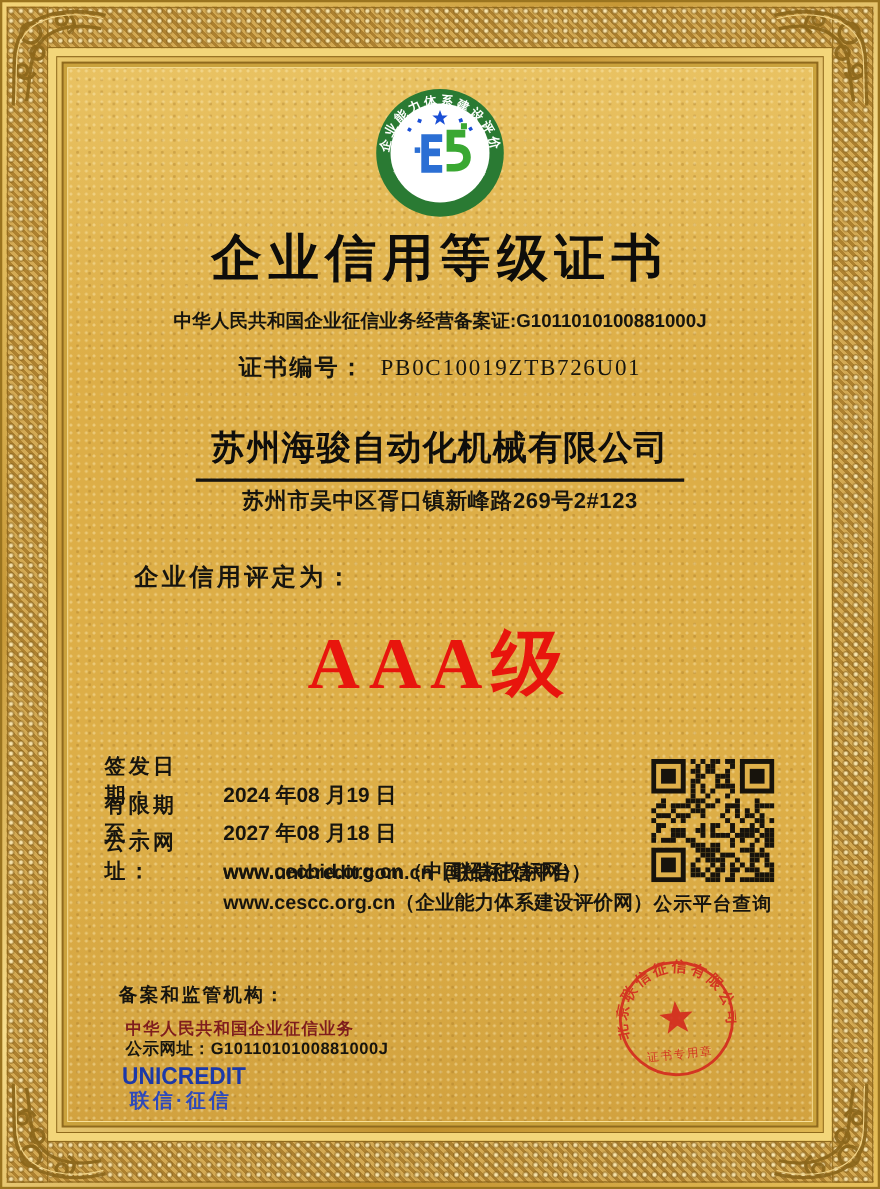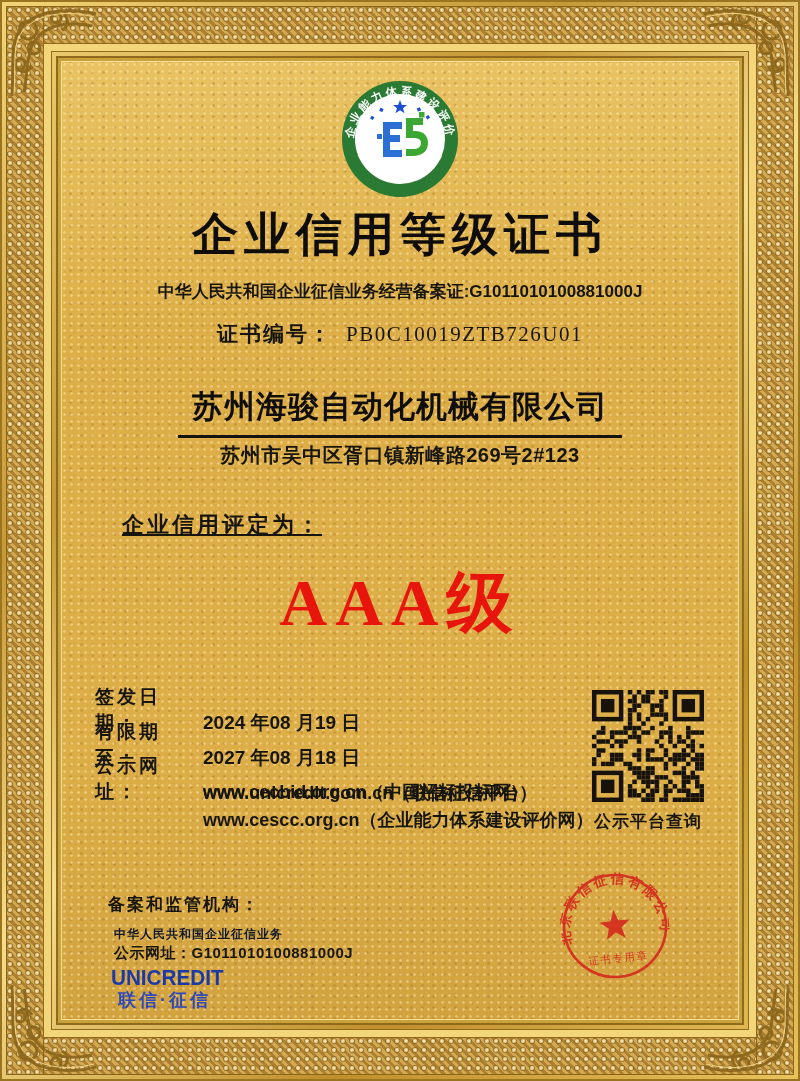--- a/index.html
+++ b/index.html
@@ -54,36 +54,36 @@
   .logo-wrap{top:78px;left:339px;width:122px;height:122px;}
   .title{top:204px;font-size:46px;font-weight:900;letter-spacing:6px;color:#0e0d0b;}
   .subtitle{top:280px;font-size:17px;font-weight:700;color:#17150f;letter-spacing:0;}
   .certno{top:320px;font-size:21px;color:#17150f;}
   .certno .lbl{font-weight:800;letter-spacing:2px;}
   .certno .val{font-family:"Liberation Serif","DejaVu Serif",serif;letter-spacing:1.5px;margin-left:14px;}
   .company-row{top:386px;}
   .company{display:inline-block;font-size:31px;font-weight:900;color:#0f0e0c;
     letter-spacing:1px;border-bottom:3px solid #151310;padding:0 14px 7px;}
   .address{top:442px;font-size:20px;font-weight:700;color:#17150f;letter-spacing:.5px;}
-  .rating-label{top:510px;left:122px;font-size:22px;font-weight:700;color:#17150f;letter-spacing:3px;text-decoration:underline;}
+  .rating-label{top:510px;left:122px;font-size:22px;font-weight:700;color:#17150f;letter-spacing:3px;}
   .rating{top:558px;font-size:66px;font-weight:700;color:#e8150d;
     font-family:"Liberation Serif","DejaVu Serif",serif;letter-spacing:8px;}
   .info{left:95px;font-size:19px;font-weight:600;color:#17150f;}
   .info .lbl{letter-spacing:3px;display:inline-block;width:108px;}
   .row-issue{top:684px;}
   .row-expiry{top:719px;}
   .row-url{top:753px;}
   .url-cont{font-size:18px;}
   .row-url2{top:781px;left:203px;}
   .row-url3{top:808px;left:203px;}
   .qr-wrap{top:690px;left:592px;width:112px;height:112px;}
   .qr-caption{top:810px;left:568px;width:160px;text-align:center;
     font-size:17px;font-weight:600;color:#17150f;letter-spacing:1px;}
   .filing-heading{top:893px;left:108px;font-size:17px;font-weight:800;color:#17150f;letter-spacing:2px;}
-  .filing-line1{top:926px;left:114px;font-size:12px;font-weight:800;color:#0f172a;letter-spacing:1px;}
+  .filing-line1{top:926px;left:114px;font-size:15px;font-weight:800;color:#7f1d1d;letter-spacing:1px;}
   .filing-line2{top:944px;left:114px;font-size:15px;font-weight:800;color:#17150f;letter-spacing:.5px;}
   .uni-latin{top:965px;left:111px;font-size:22px;font-weight:900;color:#1c39a8;
     letter-spacing:0;transform:scaleX(.94);transform-origin:left;}
   .uni-cn{top:988px;left:118px;font-size:18px;font-weight:800;color:#2d49bb;letter-spacing:3px;}
   .evaluator{top:921px;left:423px;font-size:18.5px;font-weight:800;color:#141310;
     letter-spacing:1px;z-index:3;}
   .stamp-wrap{top:872px;left:561px;width:108px;height:108px;z-index:2;
     opacity:.88;transform:rotate(-6deg);}
 </style>
 </head>

